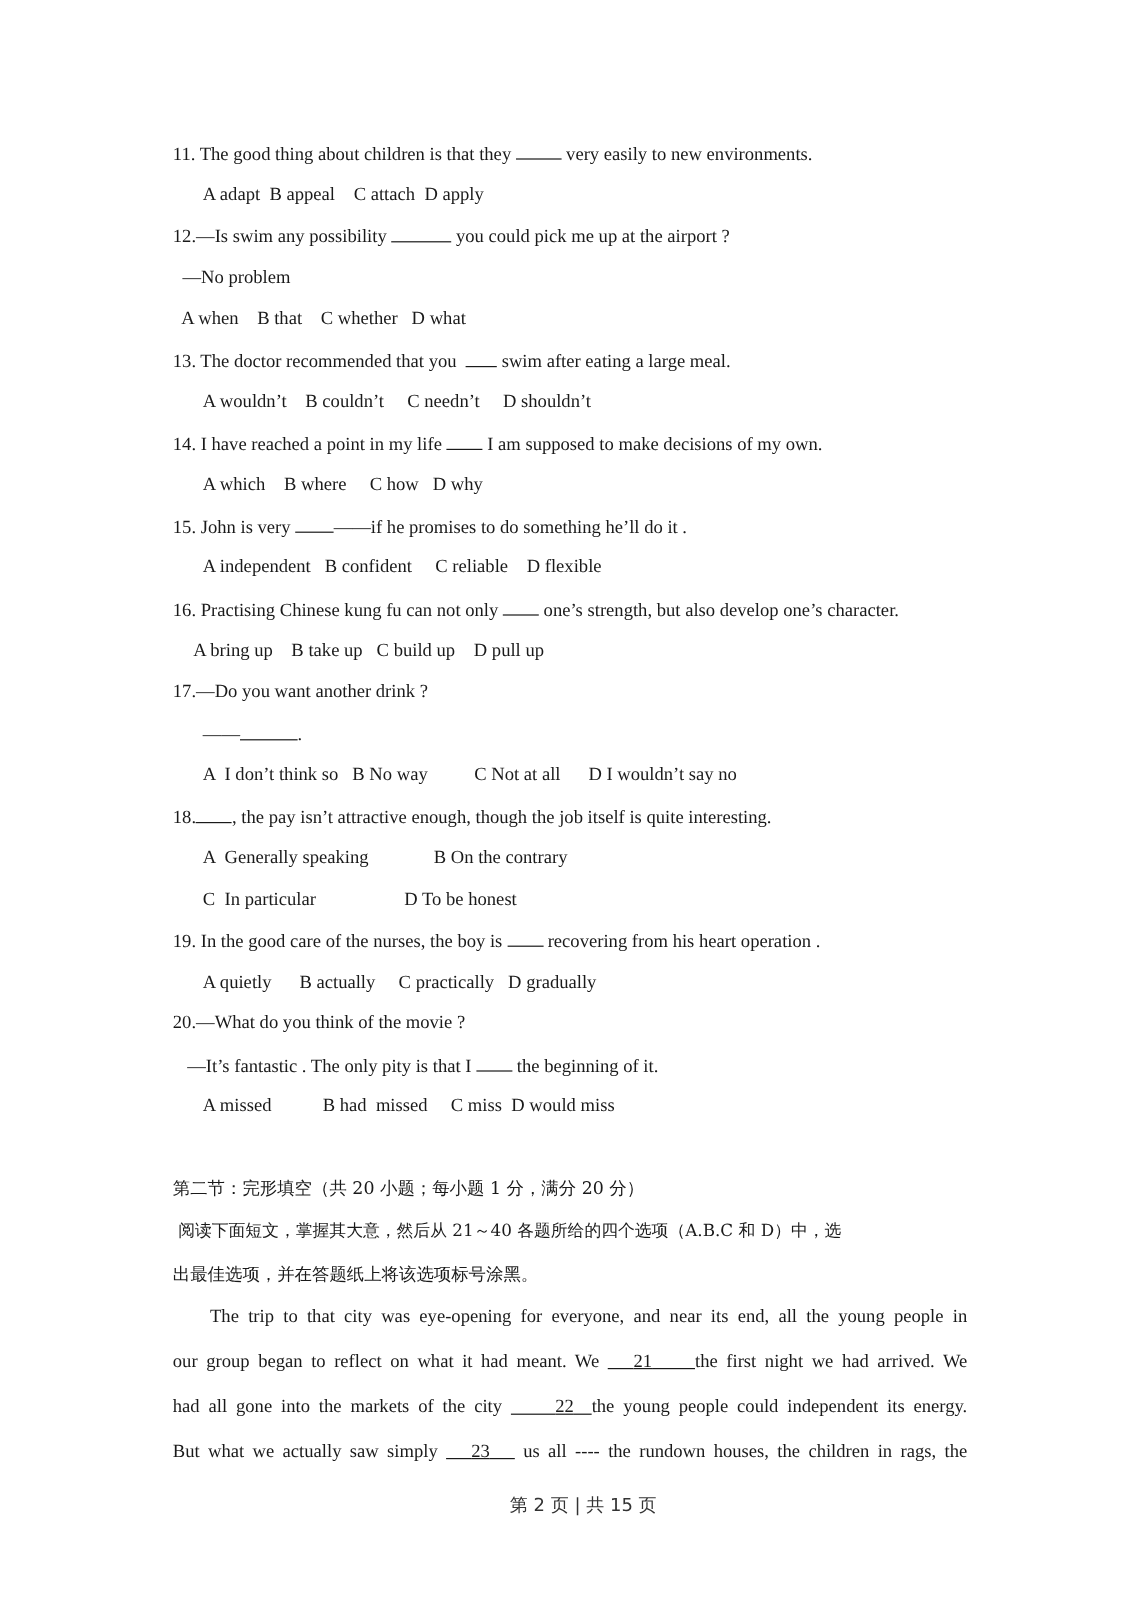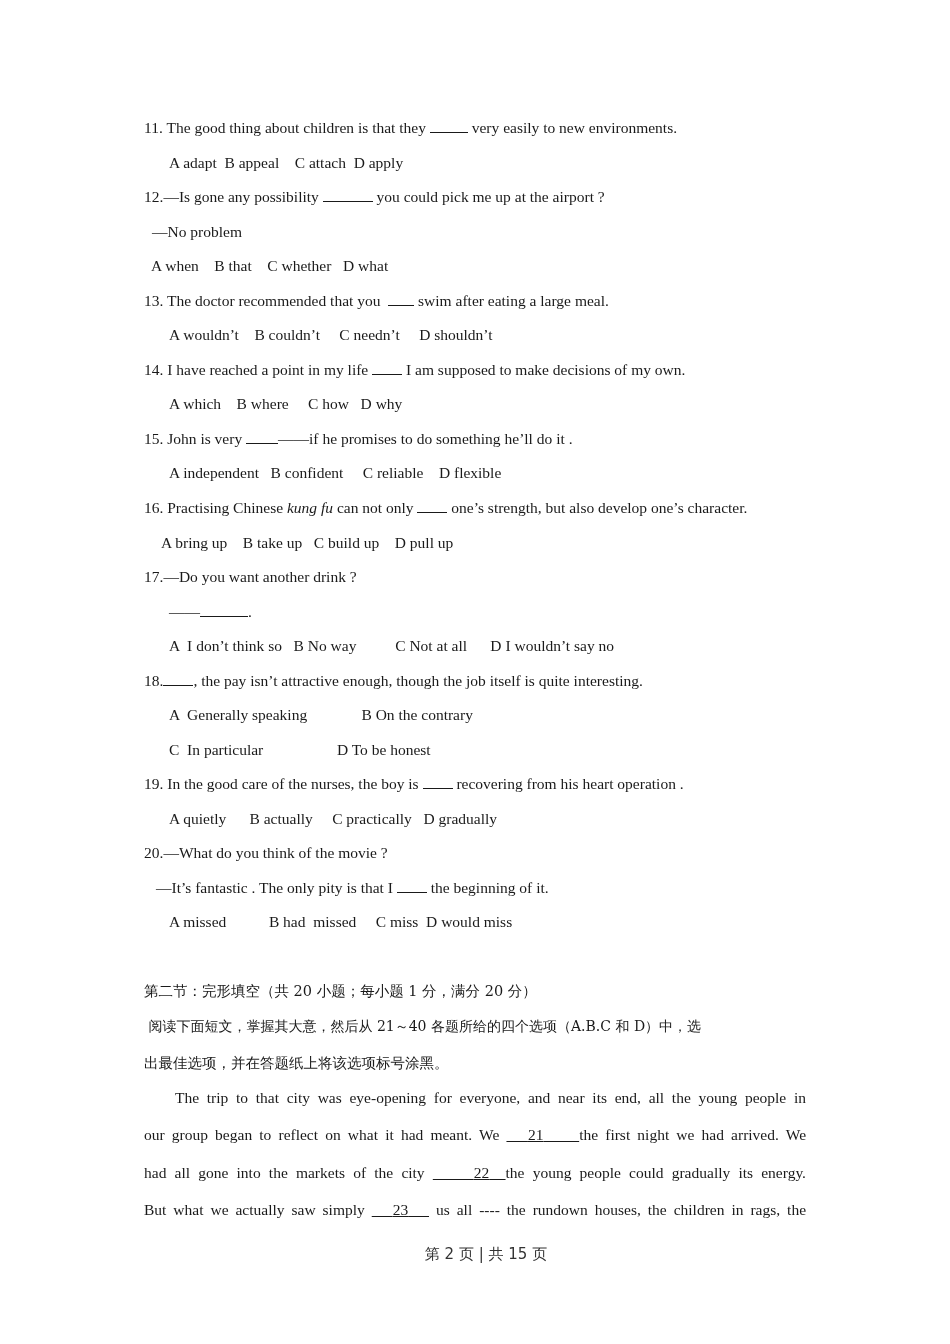--- a/index.html
+++ b/index.html
@@ -2,35 +2,35 @@
 <html><head>
 <meta charset="utf-8">
 <style>
   html, body { margin: 0; padding: 0; background: #ffffff; }
   body { width: 950px; height: 1344px; position: relative; overflow: hidden;
          font-family: "Liberation Serif", "DejaVu Serif", serif; color: #1a1a1a; }
   .page { position: absolute; left: 0; top: 0; width: 802px; height: 1344px; }
   .line { position: absolute; font-size: 15.5px; line-height: 20px; white-space: pre; }
   .blank { display: inline-block; border-bottom: 1px solid #1a1a1a; height: 14px; vertical-align: baseline; }
   .u { text-decoration: underline; }
-  .it { font-style: italic; }
+  .it { }
   .para { position: absolute; left: 144px; width: 662px; font-size: 15.5px; line-height: 20px;
           text-align: justify; text-align-last: justify; white-space: nowrap; }
   .footer { position: absolute; top: 1245px; left: 0; width: 950px; text-align: center;
             font-size: 15px; font-family: "DejaVu Sans", "Liberation Sans", sans-serif; color: #333; margin-left: 11px; }
 </style>
 </head>
 <body>
 
 <div class="page">
 
   <div class="line" style="left:144px;top:118px"><span>11.</span><span> The good thing about children is that they </span><span class="blank" style="width:38px"></span><span> very easily to new environments.</span></div>
   <div class="line" style="left:169px;top:153px">A adapt  B appeal    C attach  D apply</div>
 
-  <div class="line" style="left:144px;top:187px"><span>12.</span><span>—Is gone any possibility </span><span class="blank" style="width:50px"></span><span> you could pick me up at the airport ?</span></div>
+  <div class="line" style="left:144px;top:187px"><span>12.</span><span>—Is swim any possibility </span><span class="blank" style="width:50px"></span><span> you could pick me up at the airport ?</span></div>
   <div class="line" style="left:152px;top:222px">—No problem</div>
   <div class="line" style="left:151px;top:256px">A when    B that    C whether   D what</div>
 
   <div class="line" style="left:144px;top:291px"><span>13.</span><span> The doctor recommended that you  </span><span class="blank" style="width:26px"></span><span> swim after eating a large meal.</span></div>
   <div class="line" style="left:169px;top:325px">A wouldn’t    B couldn’t     C needn’t     D shouldn’t</div>
 
   <div class="line" style="left:144px;top:360px"><span>14.</span><span> I have reached a point in my life </span><span class="blank" style="width:30px"></span><span> I am supposed to make decisions of my own.</span></div>
   <div class="line" style="left:169px;top:394px">A which    B where     C how   D why</div>
 
   <div class="line" style="left:144px;top:429px"><span>15.</span><span> John is very </span><span class="blank" style="width:32px"></span><span>——if he promises to do something he’ll do it .</span></div>
@@ -53,17 +53,17 @@
   <div class="line" style="left:144px;top:843px"><span>20.</span><span>—What do you think of the movie ?</span></div>
   <div class="line" style="left:169px;top:912px">A missed           B had  missed     C miss  D would miss</div>
   <div class="line" style="left:156px;top:878px"><span>—It’s fantastic . The only pity is that I </span><span class="blank" style="width:30px"></span><span> the beginning of it.</span></div>
 
   <div class="line" style="left:144px;top:981px;font-family:'DejaVu Serif','Liberation Serif',serif;font-size:14.5px">第二节：完形填空（共 20 小题；每小题 1 分，满分 20 分）</div>
   <div class="line" style="left:144px;top:1016px;font-family:'DejaVu Serif','Liberation Serif',serif;font-size:14px"> 阅读下面短文，掌握其大意，然后从 21～40 各题所给的四个选项（A.B.C 和 D）中，选</div>
   <div class="line" style="left:144px;top:1053px;font-family:'DejaVu Serif','Liberation Serif',serif;font-size:14.5px">出最佳选项，并在答题纸上将该选项标号涂黑。</div>
 
   <div class="para" style="top:1088px;padding-left:31px;width:631px">The trip to that city was eye-opening for everyone, and near its end, all the young people in</div>
   <div class="para" style="top:1125px"><span>our group began to reflect on what it had meant. We </span><span class="u">&nbsp;&nbsp;&nbsp;<span>21</span>&nbsp;&nbsp;&nbsp;&nbsp;&nbsp;</span><span>the first night we had arrived. We</span></div>
-  <div class="para" style="top:1163px"><span>had all gone into the markets of the city </span><span class="u">&nbsp;&nbsp;&nbsp;&nbsp;&nbsp;<span>22</span>&nbsp;&nbsp;</span><span>the young people could gradually its energy.</span></div>
+  <div class="para" style="top:1163px"><span>had all gone into the markets of the city </span><span class="u">&nbsp;&nbsp;&nbsp;&nbsp;&nbsp;<span>22</span>&nbsp;&nbsp;</span><span>the young people could independent its energy.</span></div>
   <div class="para" style="top:1200px"><span>But what we actually saw simply </span><span class="u">&nbsp;&nbsp;&nbsp;<span>23</span>&nbsp;&nbsp;&nbsp;</span><span> us all ---- the rundown houses, the children in rags, the</span></div>
 
   <div class="footer">第 2 页 | 共 15 页</div>
 </div>
 
 </body></html>

